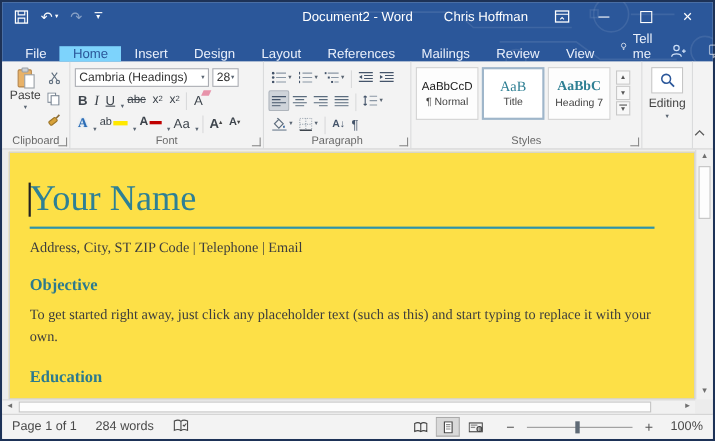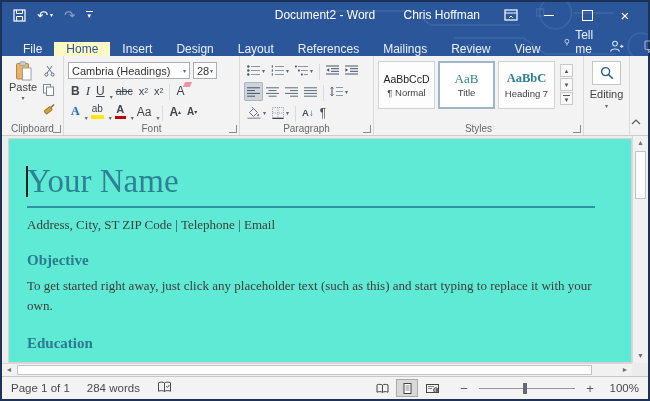--- a/index.html
+++ b/index.html
@@ -19,35 +19,35 @@
   .tb-title{position:absolute;left:0;right:0;text-align:center;font-size:12px;pointer-events:none;}
   .tb-right{margin-left:auto;display:flex;align-items:center;gap:24px;padding-right:16px;}
   .tb-user{font-size:12px;}
   .winbtn{display:inline-flex;align-items:center;justify-content:center;width:14px;height:14px;color:#fff;}
   .min-glyph{width:10px;border-top:1.5px solid #fff;display:inline-block;}
   .restore-glyph{width:9px;height:9px;border:1.2px solid #fff;display:inline-block;}
   .close-glyph{font-size:15px;line-height:1;}
 
   .tabs{position:relative;z-index:1;height:28px;display:flex;align-items:flex-end;color:#eaf0fb;font-size:12px;padding-left:9px;}
   .tab{display:flex;align-items:center;padding:0 12px;cursor:default;}
-  .tab.active{background:#fef9c3;color:#2b579a;}
+  .tab.active{background:#7dd3fc;color:#2b579a;}
   .tellme{display:flex;align-items:center;gap:5px;padding:0 12px;}
   .tabs-right{margin-left:auto;display:flex;align-items:center;gap:20px;padding-right:14px;}
 
   
   .ribbon{height:79px;background:#f3f3f3;border-bottom:1px solid #cccccc;display:flex;position:relative;color:#444;}
   .group{position:relative;border-right:1px solid #dadbdc;padding:3px 4px 13px 4px;box-sizing:border-box;}
   .group-label{position:absolute;bottom:0;left:0;right:0;text-align:center;font-size:10px;color:#696969;padding-bottom:1px;}
   .launcher{position:absolute;right:2px;bottom:2px;width:7px;height:7px;border-right:1px solid #8a8a8a;border-bottom:1px solid #8a8a8a;}
   .rrow{display:flex;align-items:flex-end;height:21px;}
   .fbtn{display:inline-flex;align-items:center;justify-content:center;padding:0 3px;height:19px;font-size:12px;color:#3e454d;border-radius:2px;}
   .fbtn.active{background:#cfd4da;box-shadow:inset 0 0 0 1px #aeb4bb;}
   .dd{font-size:6px;color:#5a6572;margin-left:2px;}
   .vsep{width:1px;height:16px;background:#d9dadb;margin:0 3px;flex:0 0 1px;}
-  .stack{display:flex;flex-direction:column;align-items:center;line-height:1;gap:1px;}
+  .stack{display:flex;flex-direction:row;align-items:center;line-height:1;gap:1px;}
 
   
   .g-clip{width:62px;display:flex;}
   .paste{display:flex;flex-direction:column;align-items:center;width:34px;font-size:11px;color:#444;padding-top:2px;}
   .paste .dd{margin:1px 0 0 0;}
   .clipside{display:flex;flex-direction:column;justify-content:flex-start;gap:4px;padding-top:4px;}
   .sbtn{display:flex;align-items:center;justify-content:center;width:18px;height:15px;}
 
   
   .g-font{width:176px;}
@@ -92,21 +92,21 @@
 
   
   .g-edit{width:46px;display:flex;flex-direction:column;align-items:center;}
   .search-btn{width:27px;height:22px;background:#fff;border:1px solid #c6c6c6;display:flex;align-items:center;justify-content:center;margin-top:2px;}
   .edit-lbl{font-size:11px;color:#444;margin-top:3px;}
   .ribbon-tail{flex:1;position:relative;}
   .collapse{position:absolute;right:7px;bottom:6px;}
 
   
   .docarea{position:relative;flex:1;background:#ececec;overflow:hidden;}
-  .page{position:absolute;left:6px;top:2px;right:16px;bottom:13px;background:#5eead4;border:1px solid #d4d4d4;box-sizing:border-box;padding:24px 36px 0 18px;font-family:"Liberation Serif","DejaVu Serif",serif;}
+  .page{position:absolute;left:6px;top:2px;right:16px;bottom:13px;background:#fde047;border:1px solid #d4d4d4;box-sizing:border-box;padding:24px 36px 0 18px;font-family:"Liberation Serif","DejaVu Serif",serif;}
   .cursor{position:absolute;left:17px;top:27px;width:1.5px;height:31px;background:#222;}
   .doc-title{font-size:33px;line-height:36px;color:#2e8095;border-bottom:2px solid #2e93a8;padding-bottom:7px;}
   .contact{margin-top:9px;font-size:13px;color:#3d3d3d;}
   .h-sec{margin-top:19px;font-size:15px;font-weight:bold;color:#2c7a8e;}
   .bodytxt{margin-top:7px;font-size:13px;line-height:20px;color:#3d3d3d;max-width:574px;}
   .degree{margin-top:9px;font-size:13px;font-weight:bold;color:#1f1f1f;}
 
   .vscroll{position:absolute;top:0;bottom:13px;right:0;width:16px;background:#f1f1f1;border-left:1px solid #d8d8d8;box-sizing:border-box;}
   .vscroll .arr{position:absolute;left:0;right:0;text-align:center;font-size:7px;color:#6f6f6f;height:14px;line-height:14px;}
   .vscroll .arr.up{top:0;}

